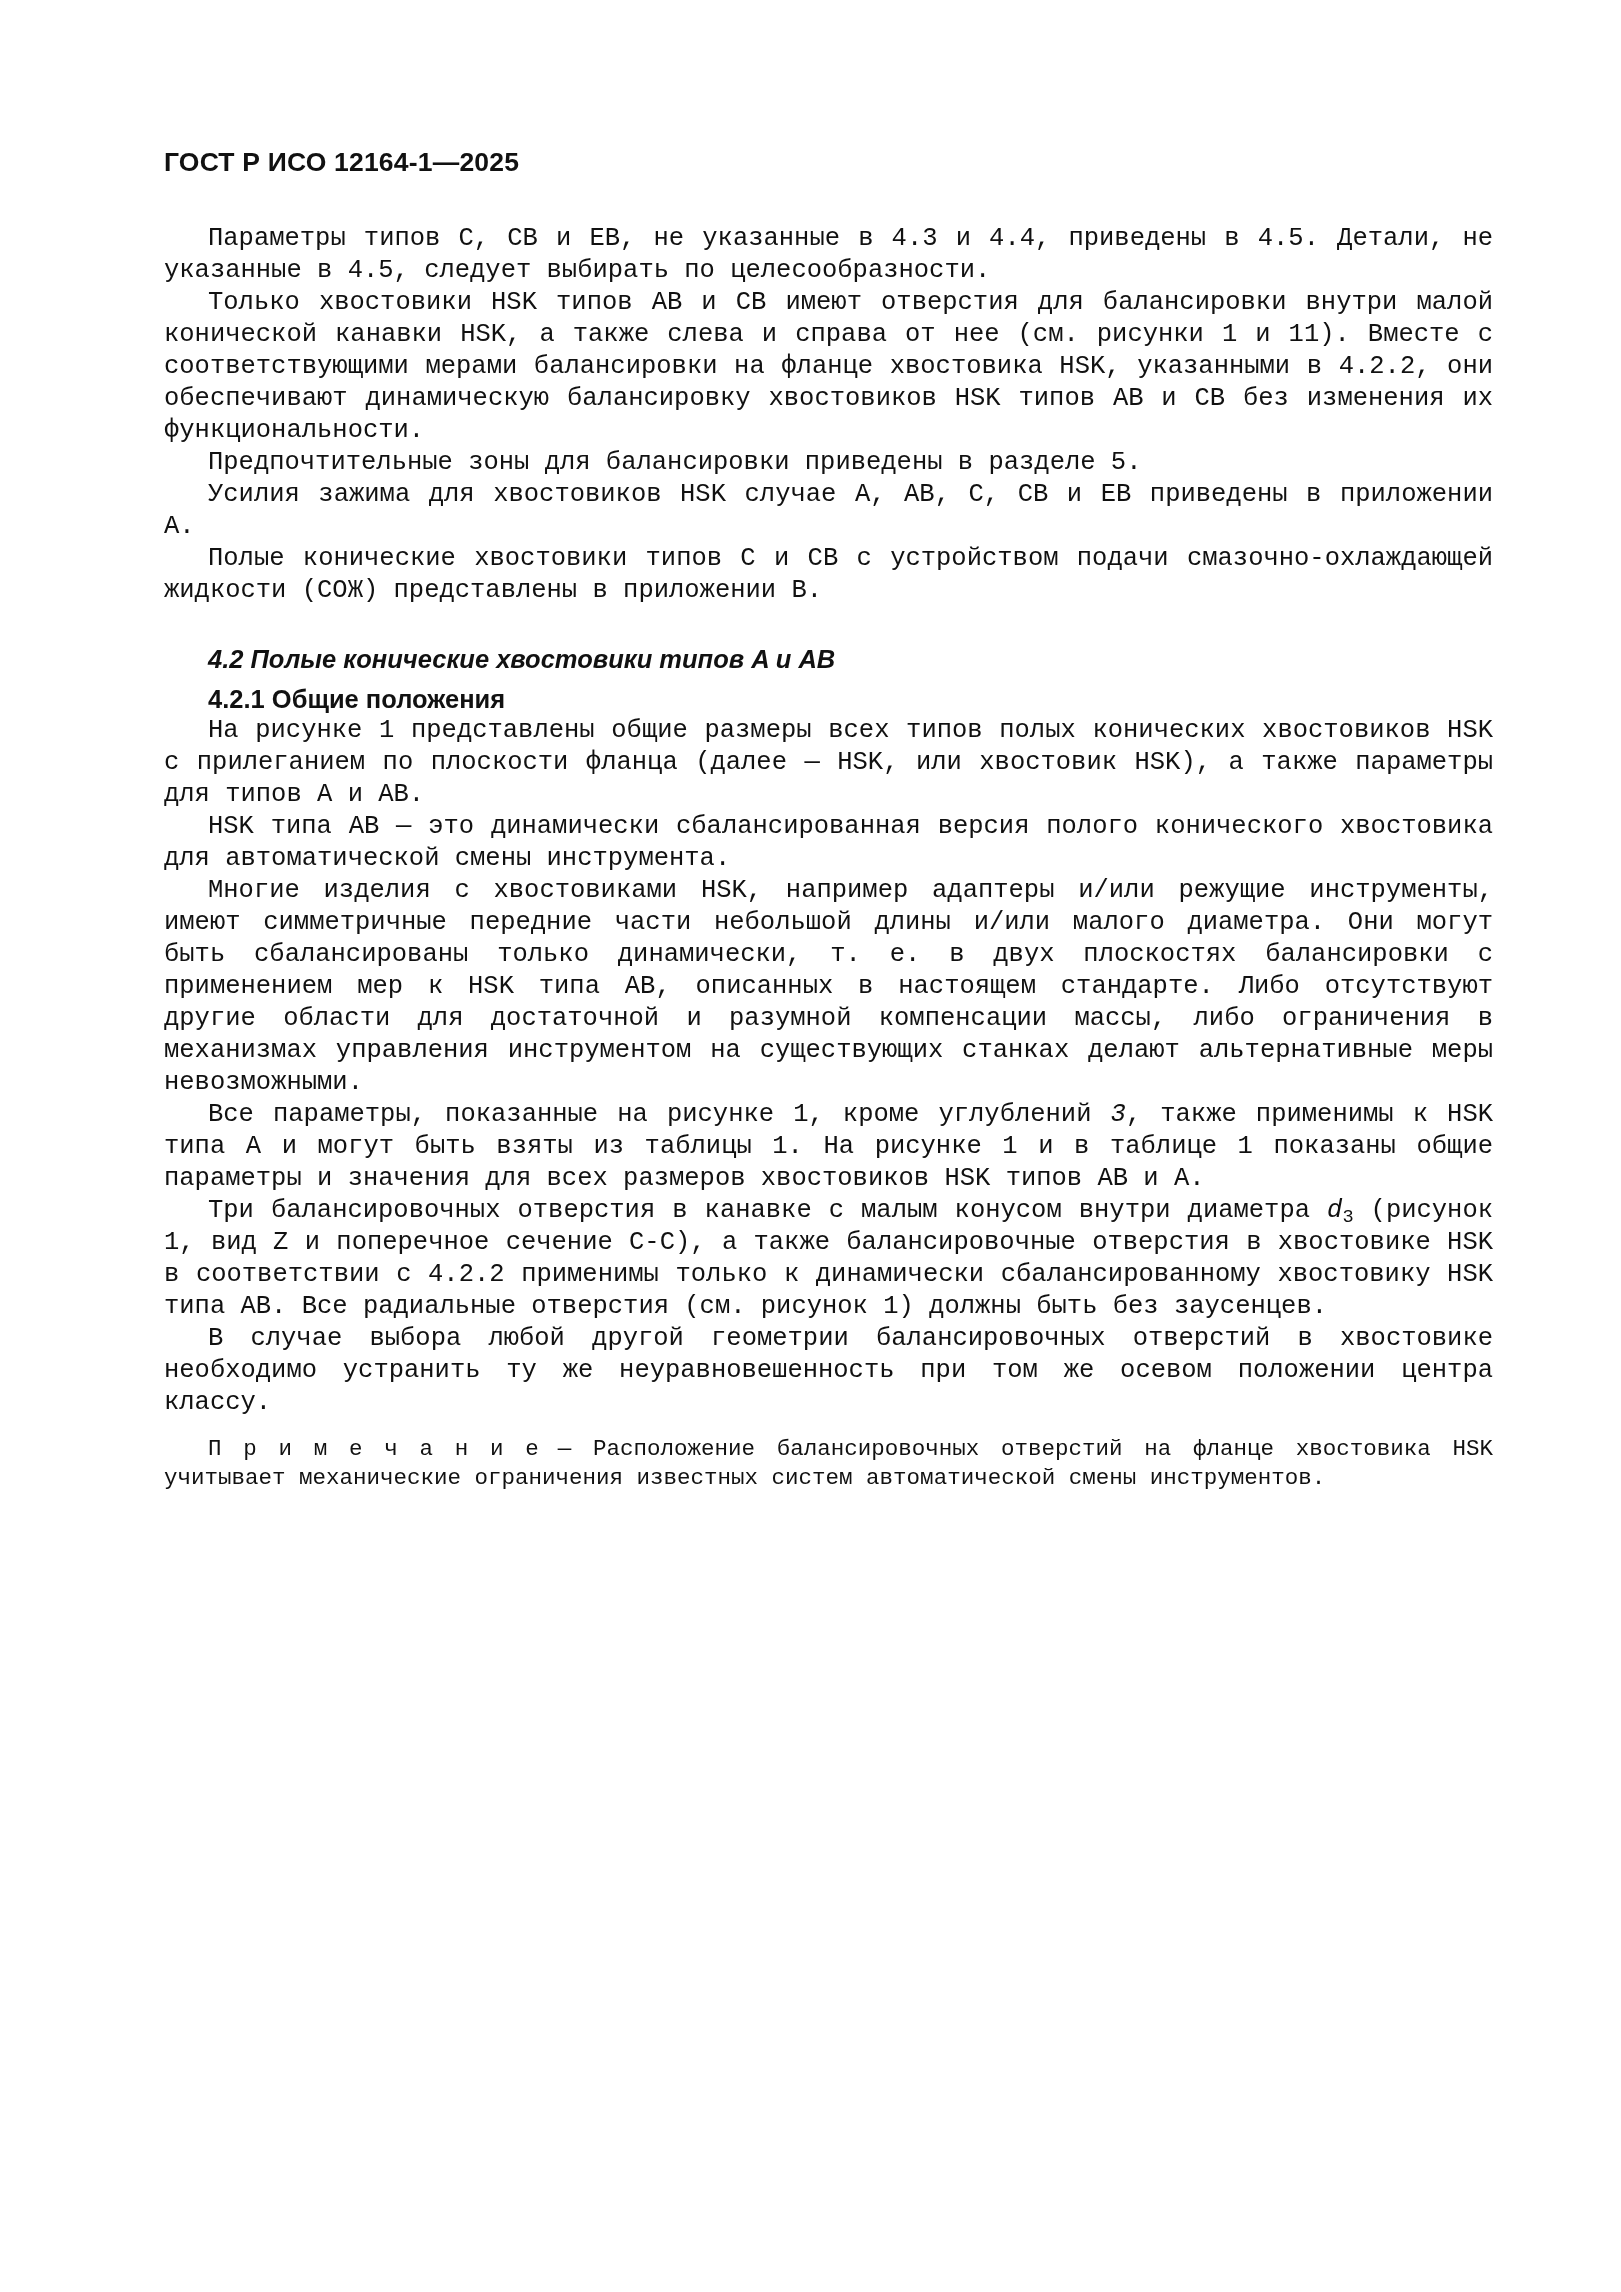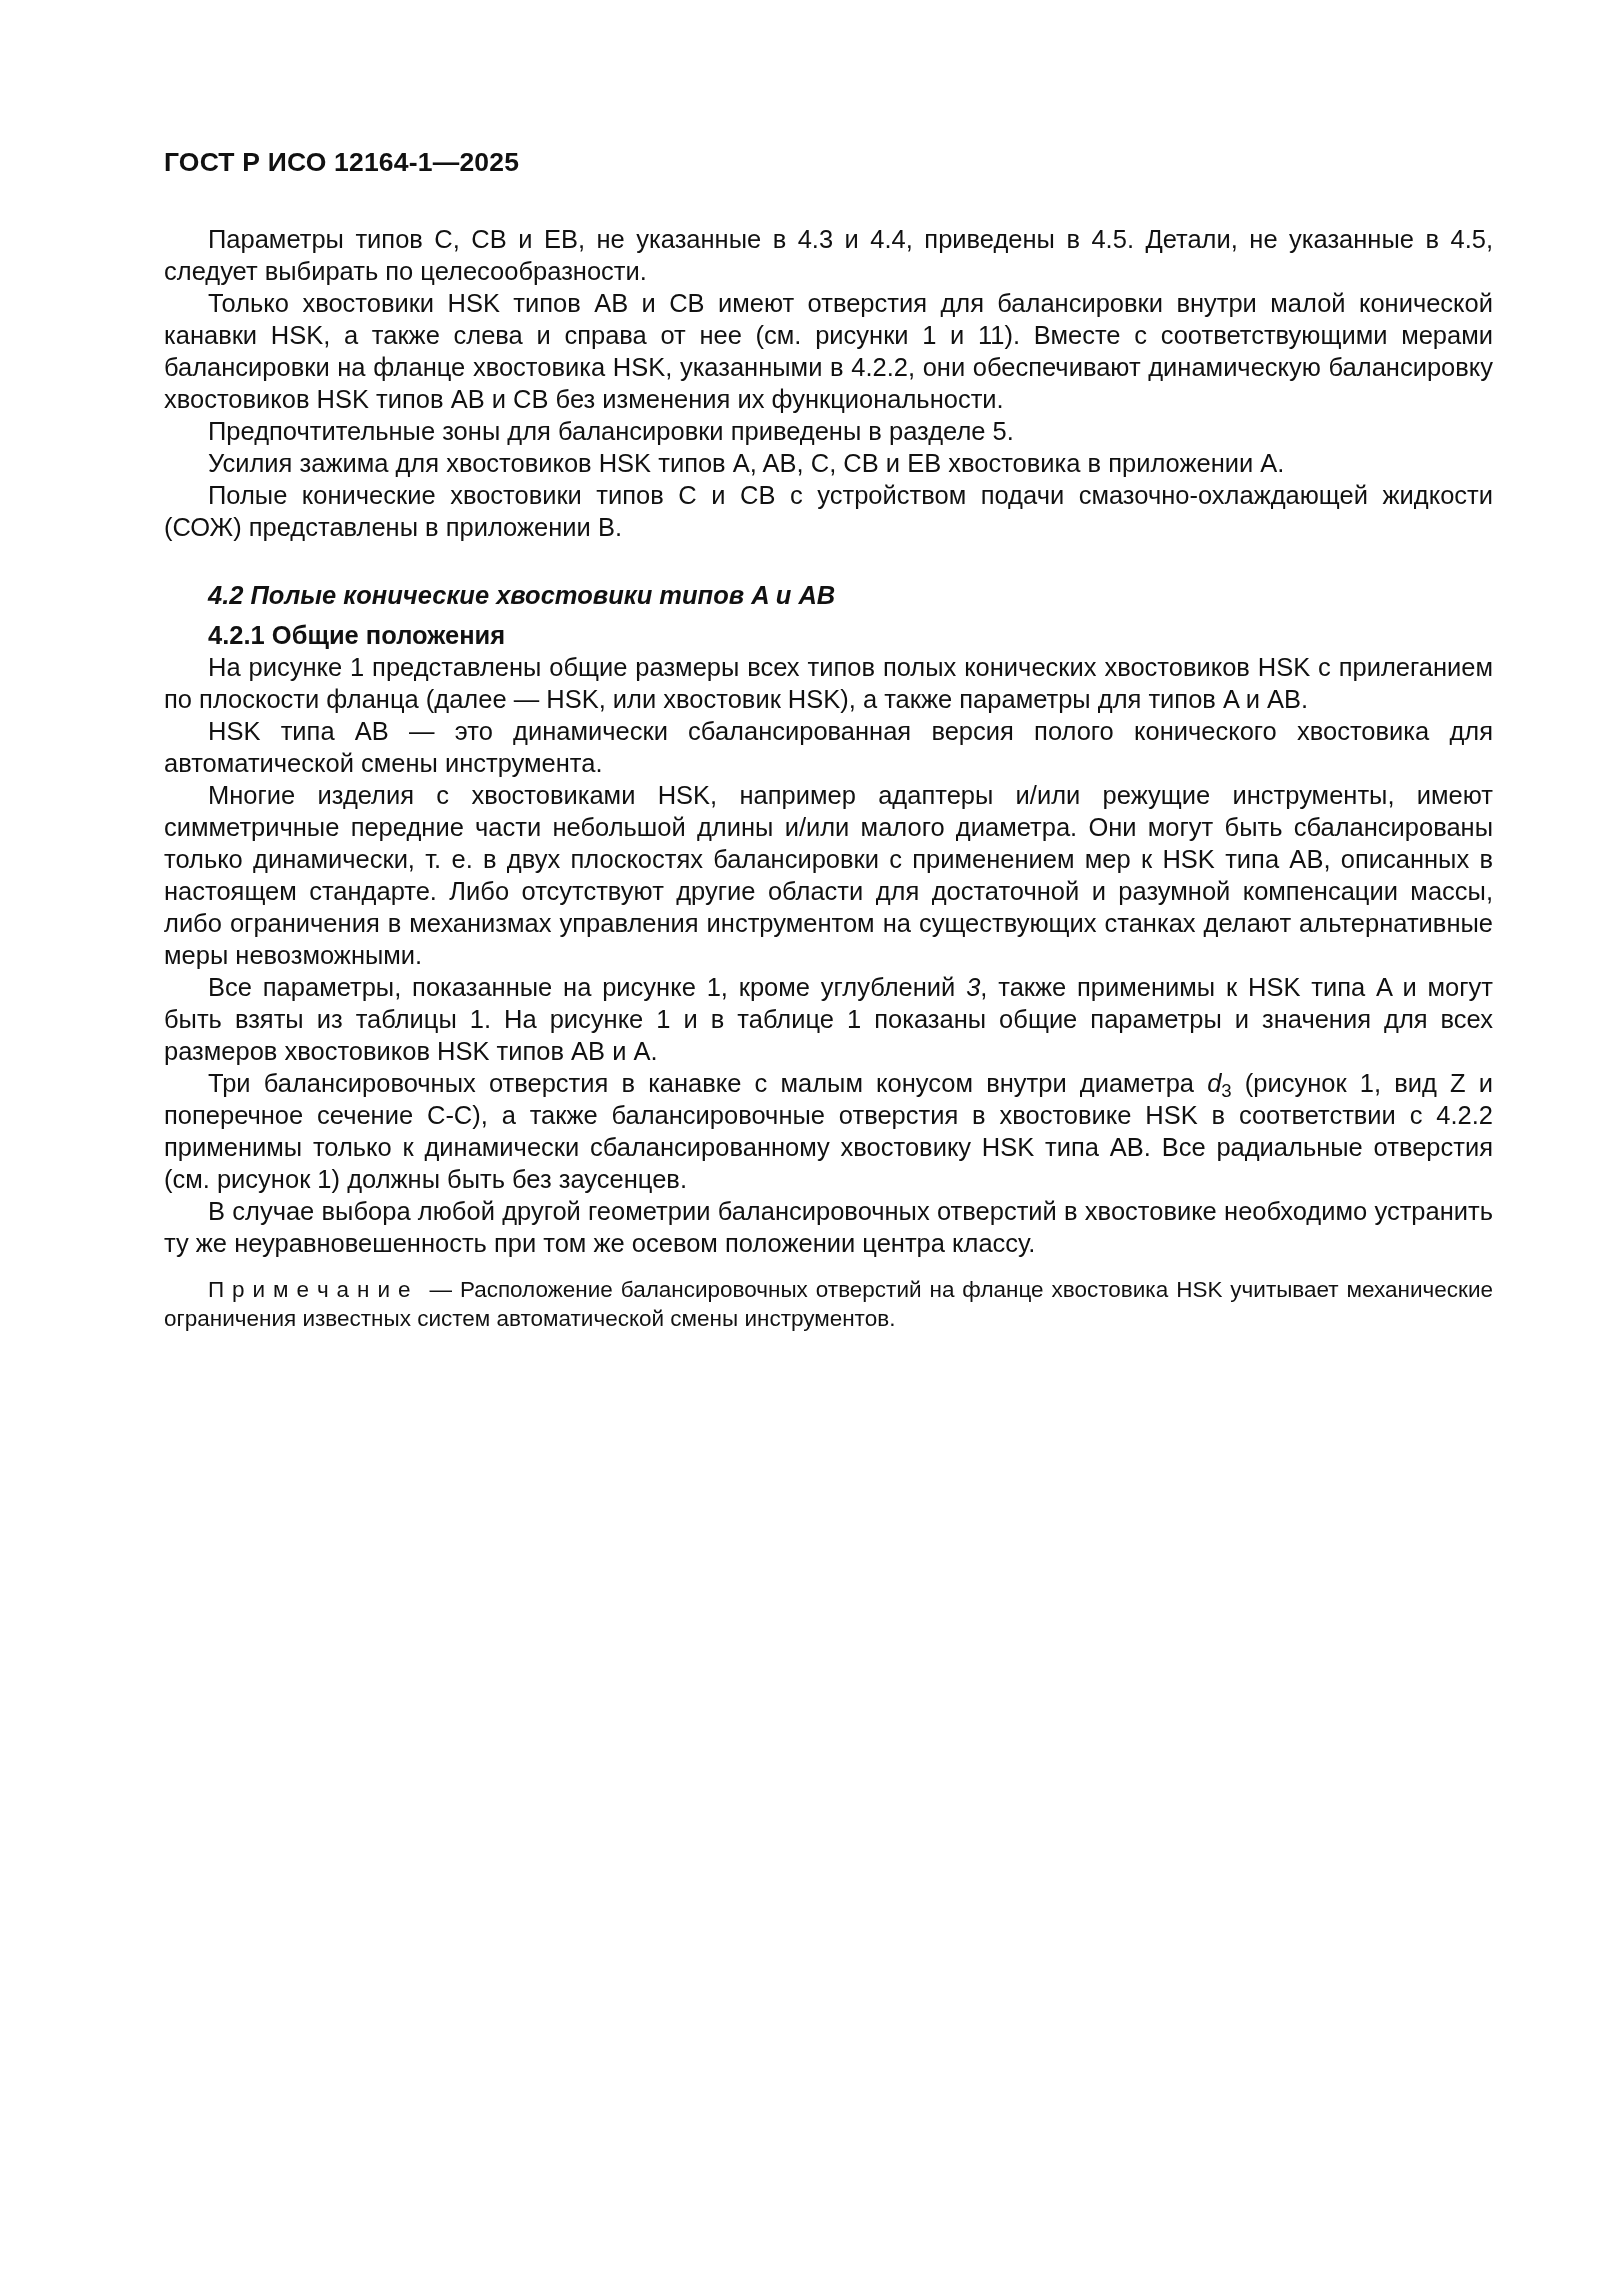--- a/index.html
+++ b/index.html
@@ -31,20 +31,21 @@
       left: 164px;
       width: 1329px;
     }
     .content p {
       margin: 0;
       font-size: 25.5px;
       line-height: 32px;
       text-align: justify;
       text-indent: 44px;
       hyphens: manual;
+      font-family: Liberation Mono, monospace;
     }
     .content h2, .content h3 {
       font-size: 25.5px;
       line-height: 32px;
       font-weight: bold;
       text-indent: 44px;
       margin: 0;
     }
     .content h2 { margin-top: 36px; font-style: italic; }
     .content h3 { margin-top: 8px; }
@@ -76,21 +77,21 @@
   <div class="doc-header">ГОСТ Р ИСО 12164-1—2025</div>
 
   <main class="content">
 
     <p>Параметры типов C, CB и EB, не указанные в 4.3 и 4.4, приведены в 4.5. Детали, не указанные в 4.5, следует выбирать по целесообразности.</p>
 
     <p>Только хвостовики HSK типов AB и CB имеют отверстия для балансировки внутри малой кониче­ской канавки HSK, а также слева и справа от нее (см. рисунки 1 и 11). Вместе с соответствующими ме­рами балансировки на фланце хвостовика HSK, указанными в 4.2.2, они обеспечивают динамическую балансировку хвостовиков HSK типов AB и CB без изменения их функциональности.</p>
 
     <p>Предпочтительные зоны для балансировки приведены в разделе 5.</p>
 
-    <p>Усилия зажима для хвостовиков HSK типов A, AB, C, CB и EB хвостовика в приложении A.</p>
+    <p>Усилия зажима для хвостовиков HSK случае A, AB, C, CB и EB приведены в приложении A.</p>
 
     <p>Полые конические хвостовики типов C и CB с устройством подачи смазочно-охлаждающей жидко­сти (СОЖ) представлены в приложении B.</p>
 
 
 
     <h2>4.2 Полые конические хвостовики типов A и AB</h2>
 
     <h3>4.2.1 Общие положения</h3>
 
     <p>На рисунке 1 представлены общие размеры всех типов полых конических хвостовиков HSK с при­леганием по плоскости фланца (далее — HSK, или хвостовик HSK), а также параметры для типов A и AB.</p>

